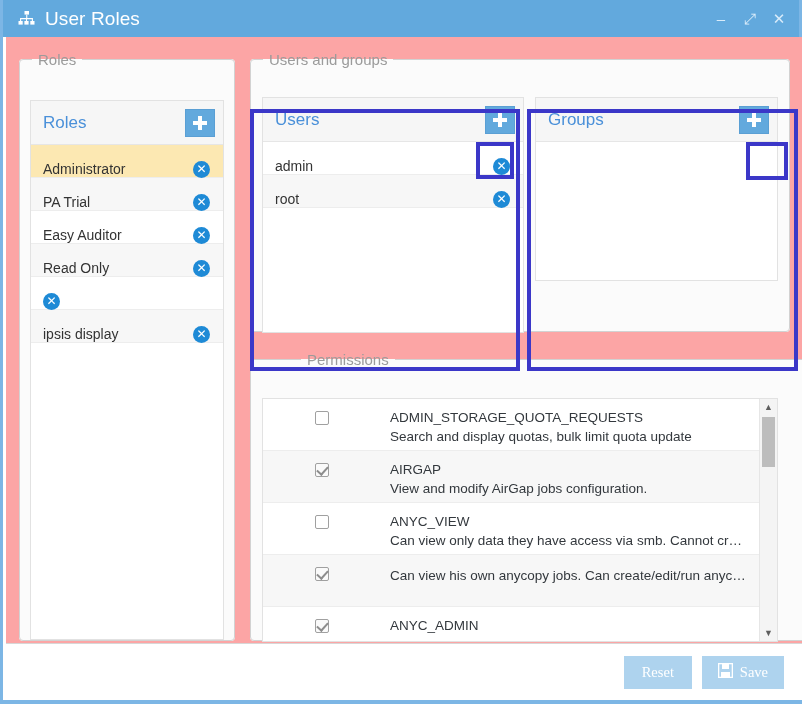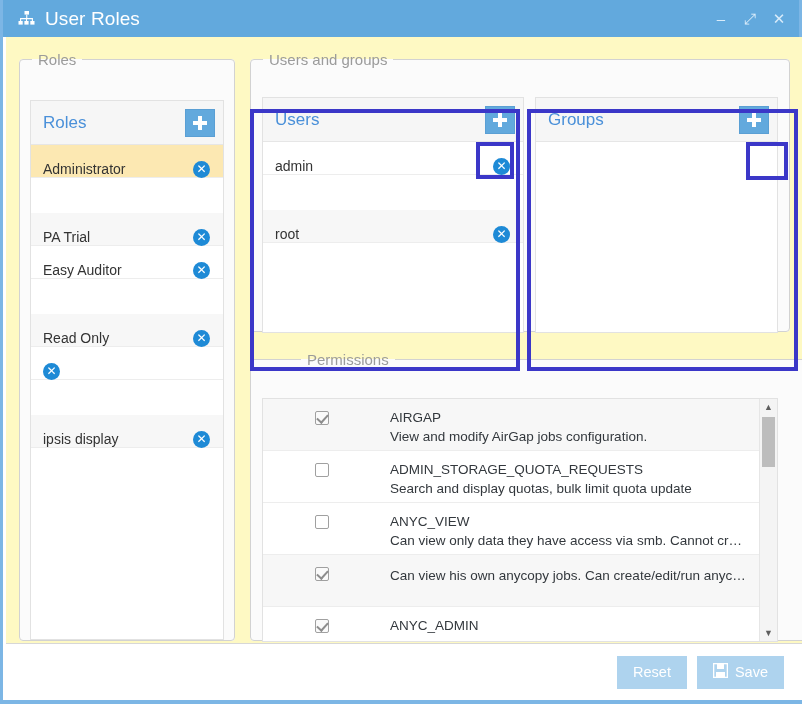--- a/index.html
+++ b/index.html
@@ -62,21 +62,21 @@
     line-height: 1;
     cursor: pointer;
   }
 
   
   .content {
     position: absolute;
     left: 3px; top: 37px;
     width: 796px;
     height: 663px;
-    background: #fef9c3;
+    background: #fca5a5;
   }
 
   fieldset.group {
     position: absolute;
     margin: 0;
     padding: 0;
     border: 1px solid #d2d2d2;
     border-radius: 4px;
     background: #fbfbfb;
   }
@@ -154,21 +154,21 @@
     height: 33px;
     display: flex;
     align-items: center;
     padding: 16px 13px 0 12px;
     border-bottom: 1px solid #ededed;
     box-sizing: border-box;
     cursor: pointer;
     font-size: 14px;
     color: #333333;
   }
-  .list-row.alt { background: #f7f7f7; margin-top: 35px; }
+  .list-row.alt { background: #f7f7f7; }
   .list-row.selected { background: #fce8b2; }
   .row-label { flex: 1; }
 
   .del-icon {
     width: 17px; height: 17px;
     border-radius: 50%;
     background: #1e8ad6;
     color: #ffffff;
     font-size: 12px;
     font-weight: bold;
@@ -184,21 +184,21 @@
     width: 194px; height: 540px;
   }
   
   #users-panel {
     left: 11px; top: 29px;
     width: 262px; height: 236px;
   }
   
   #groups-panel {
     left: 284px; top: 29px;
-    width: 243px; height: 236px;
+    width: 243px; height: 184px;
   }
 
   
   .hl {
     position: absolute;
     border: 4px solid #3b37c8;
     box-sizing: border-box;
     pointer-events: none;
     z-index: 20;
   }
@@ -317,21 +317,21 @@
     box-sizing: border-box;
     gap: 10px;
   }
   .btn {
     height: 33px;
     min-width: 68px;
     background: #aed3ee;
     border: none;
     color: #ffffff;
     font-size: 14.5px;
-    font-family: Liberation Sans, sans-serif;
+    font-family: Liberation Serif, serif;
     display: flex;
     align-items: center;
     justify-content: center;
     gap: 7px;
     padding: 0 16px;
     cursor: pointer;
   }
 </style>
 </head>
 <body>
@@ -425,32 +425,32 @@
           </span>
         </div>
         <ul class="list" id="groups-list"></ul>
       </div>
     </fieldset>
 
     <fieldset class="group" id="permissions-group">
       <legend>Permissions</legend>
       <div id="perm-panel">
         <div class="perm-scroll-area" id="perm-list">
+            <div class="perm-row">
+              <span class="perm-check"></span>
+              <div class="perm-texts">
+                <div class="perm-name">ADMIN_STORAGE_QUOTA_REQUESTS</div>
+                <div class="perm-desc">Search and display quotas, bulk limit quota update</div>
+              </div>
+            </div>
             <div class="perm-row alt">
               <span class="perm-check checked"></span>
               <div class="perm-texts">
                 <div class="perm-name">AIRGAP</div>
                 <div class="perm-desc">View and modify AirGap jobs configuration.</div>
-              </div>
-            </div>
-            <div class="perm-row">
-              <span class="perm-check"></span>
-              <div class="perm-texts">
-                <div class="perm-name">ADMIN_STORAGE_QUOTA_REQUESTS</div>
-                <div class="perm-desc">Search and display quotas, bulk limit quota update</div>
               </div>
             </div>
             <div class="perm-row">
               <span class="perm-check"></span>
               <div class="perm-texts">
                 <div class="perm-name">ANYC_VIEW</div>
                 <div class="perm-desc">Can view only data they have access via smb. Cannot create/ed…</div>
               </div>
             </div>
             <div class="perm-row alt">

